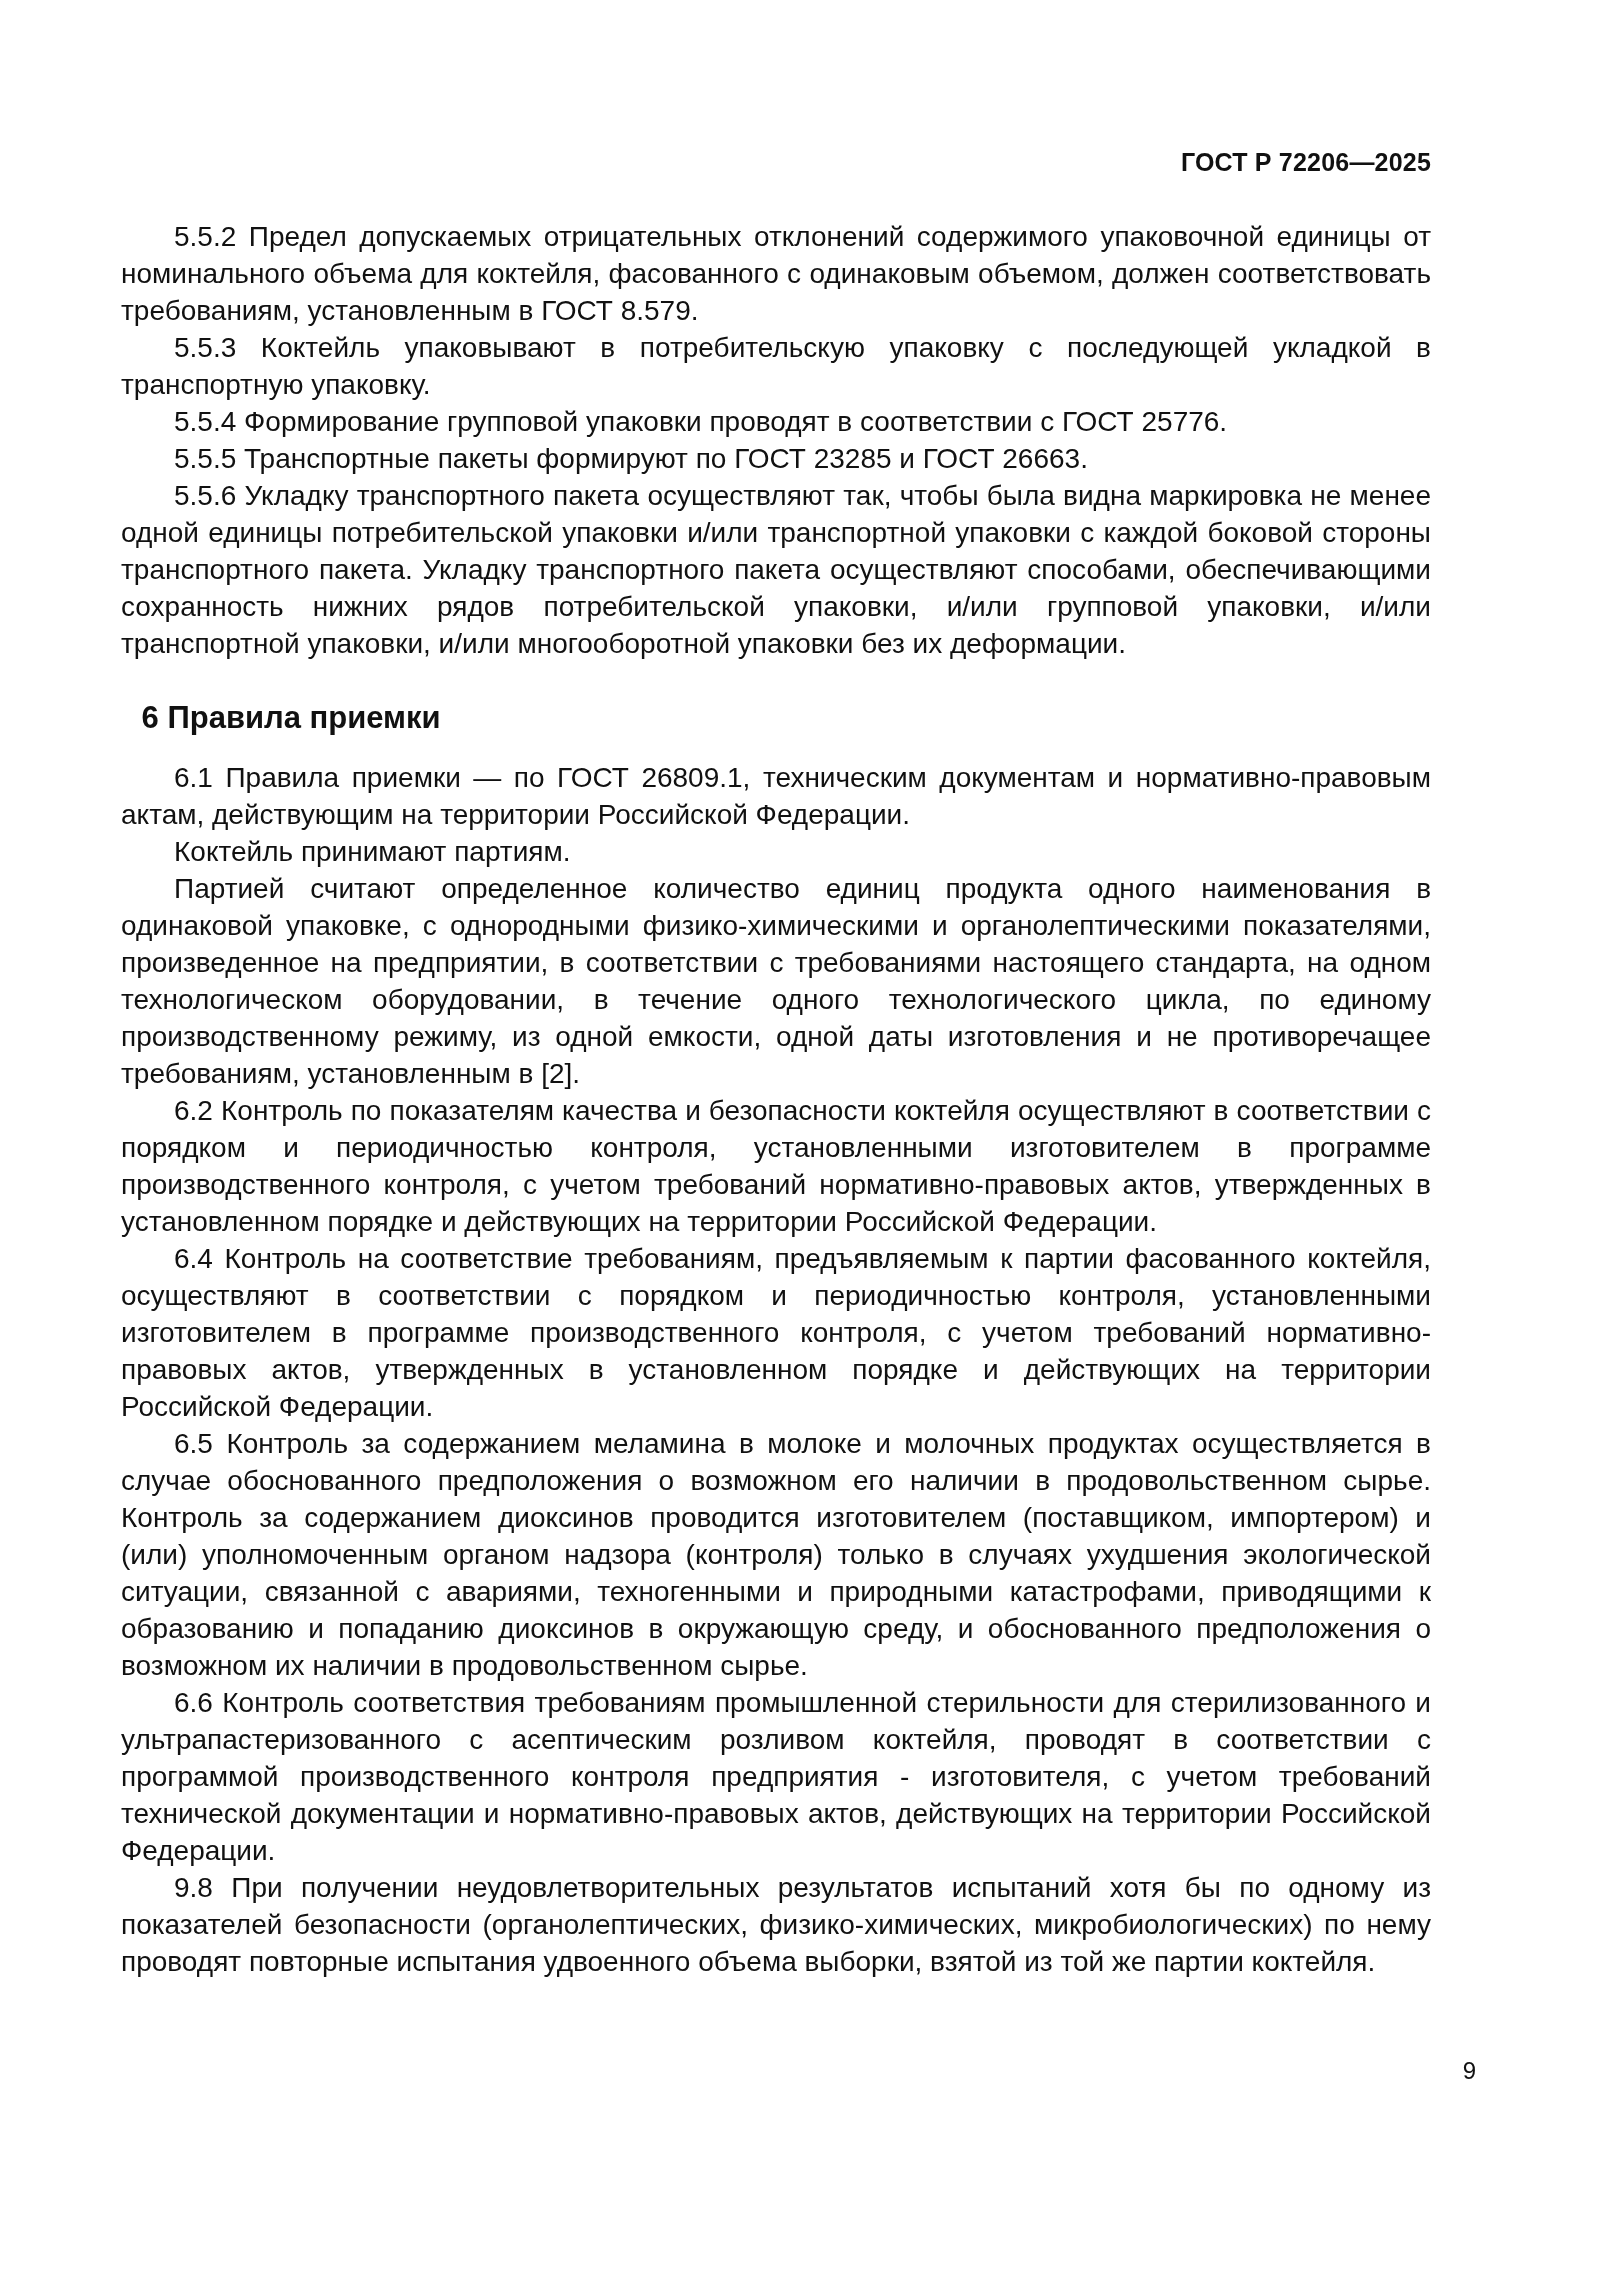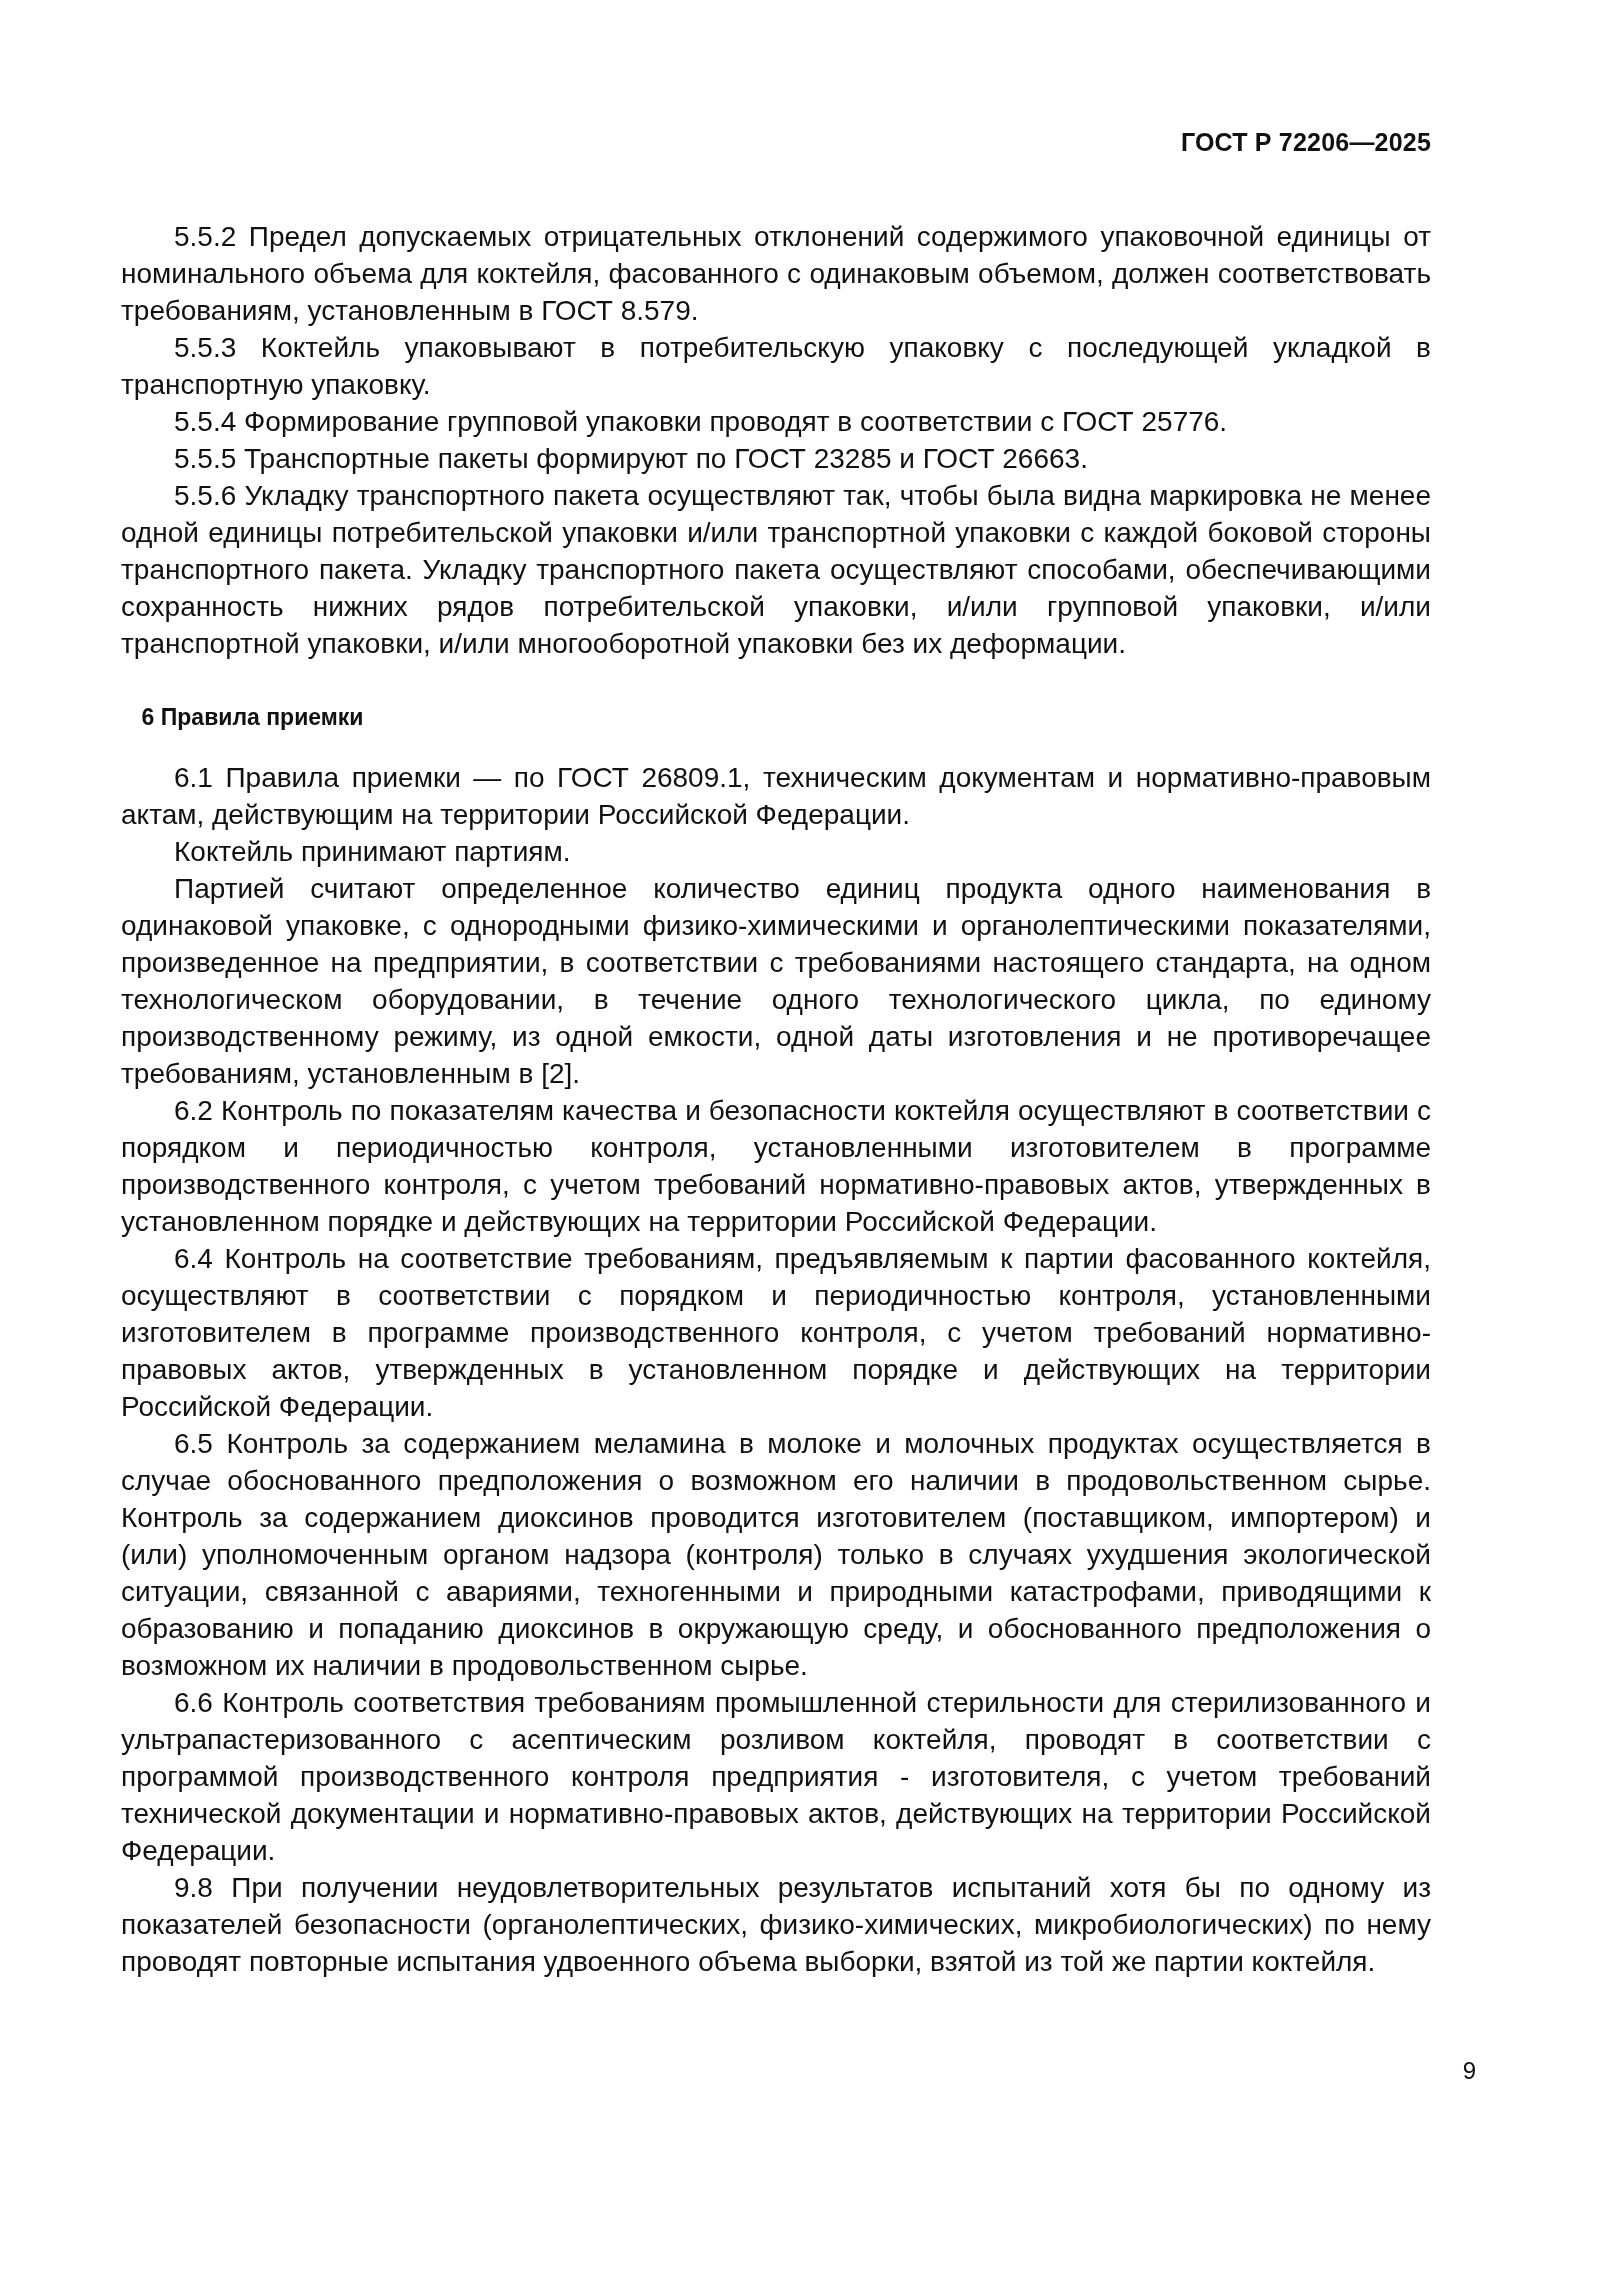--- a/index.html
+++ b/index.html
@@ -15,21 +15,21 @@
   .page {
     position: relative;
     width: 1621px;
     height: 2293px;
     background: #ffffff;
     box-sizing: border-box;
     overflow: hidden;
   }
   .page-header {
     position: absolute;
-    top: 128px;
+    top: 148px;
     right: 190px;
     font-size: 25px;
     font-weight: bold;
     letter-spacing: 0.2px;
     white-space: nowrap;
   }
   .content {
     position: absolute;
     left: 121px;
     top: 218px;
@@ -43,21 +43,21 @@
     text-indent: 53px;
     text-justify: inter-word;
     -webkit-hyphens: none;
     hyphens: none;
   }
   p.para.last-line-left {
     text-align-last: left;
   }
   h2.section-heading {
     margin: 0;
-    font-size: 23px;
+    font-size: 31px;
     font-weight: bold;
     text-indent: 0;
     padding-left: 20.6px;
     line-height: 33px;
   }
   .gap-before-heading { height: 39px; }
   .gap-after-heading  { height: 24.5px; }
   .page-number {
     position: absolute;
     right: 145px;

